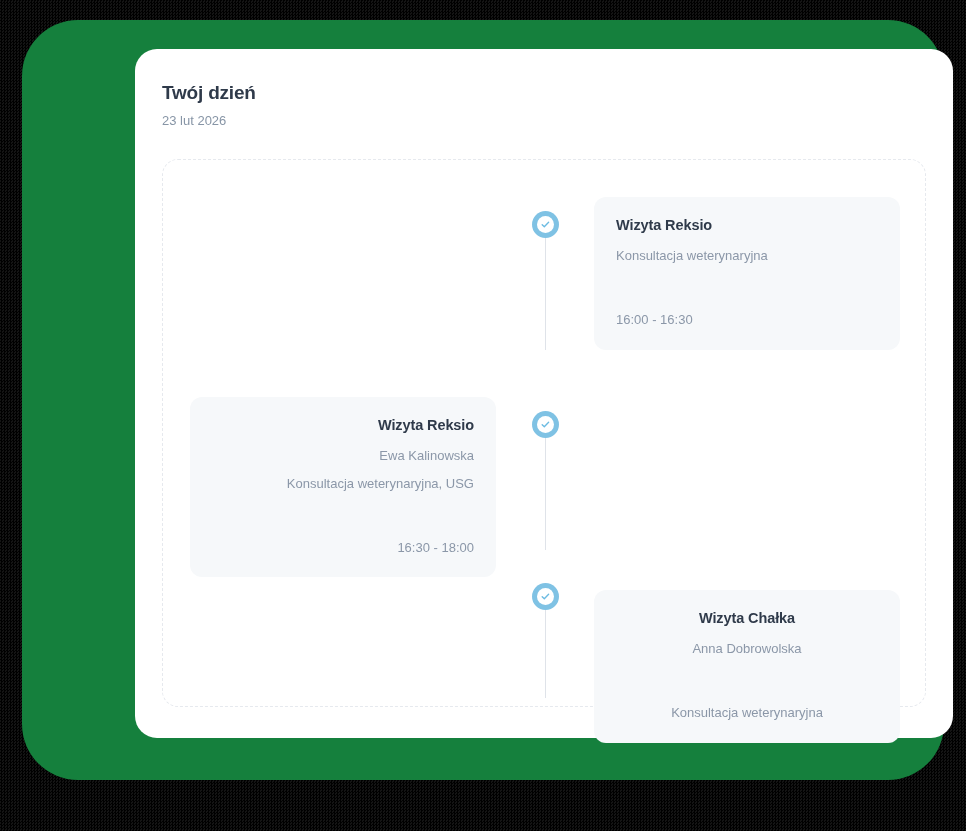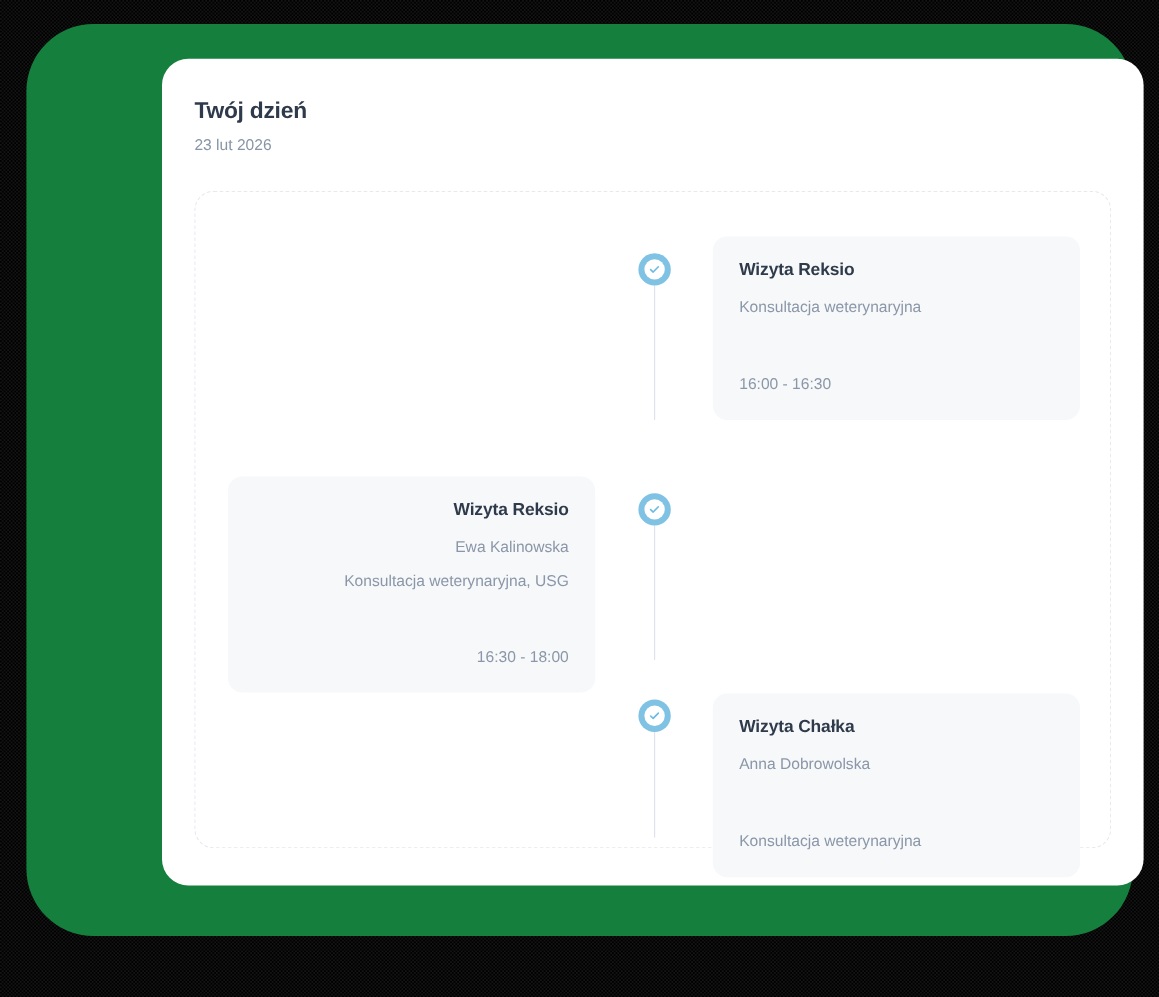--- a/index.html
+++ b/index.html
@@ -196,21 +196,21 @@
         </div>
 
         <div class="tl-connector" style="top:450px;height:88px;"></div>
         <div class="tl-marker" style="top:423px;">
           <span class="tl-marker-inner">
             <svg width="11" height="11" viewBox="0 0 12 12" aria-hidden="true">
               <path d="M2.4 6.2 L4.7 8.4 L9.4 3.6" fill="none" stroke="#6bbbe2" stroke-width="1.5" stroke-linecap="round" stroke-linejoin="round"></path>
             </svg>
           </span>
         </div>
-        <div class="appt-card right" style="top:418px;">
+        <div class="appt-card right" style="top:430px;text-align:center;">
           <p class="appt-title">Wizyta Chałka</p>
           <p class="appt-line">Anna Dobrowolska</p>
           <p class="appt-line">Konsultacja weterynaryjna</p>
         </div>
 
       </div>
     </div>
 
   </div>
 </div>

